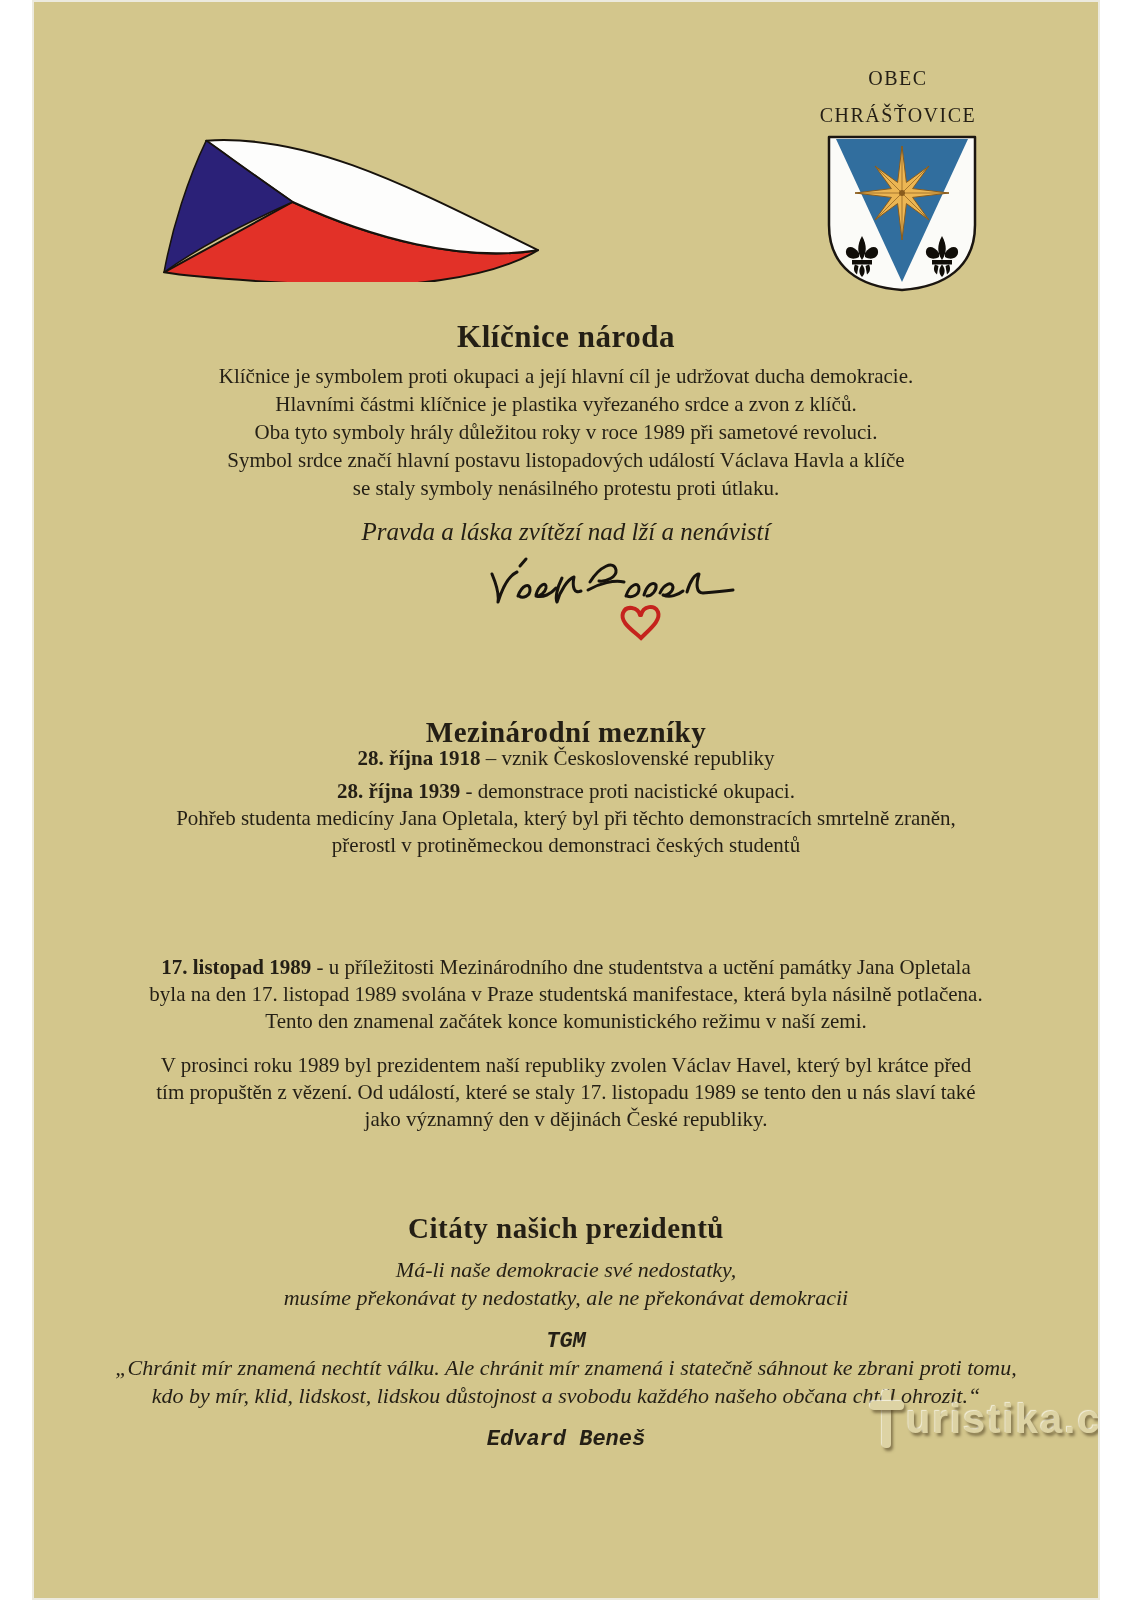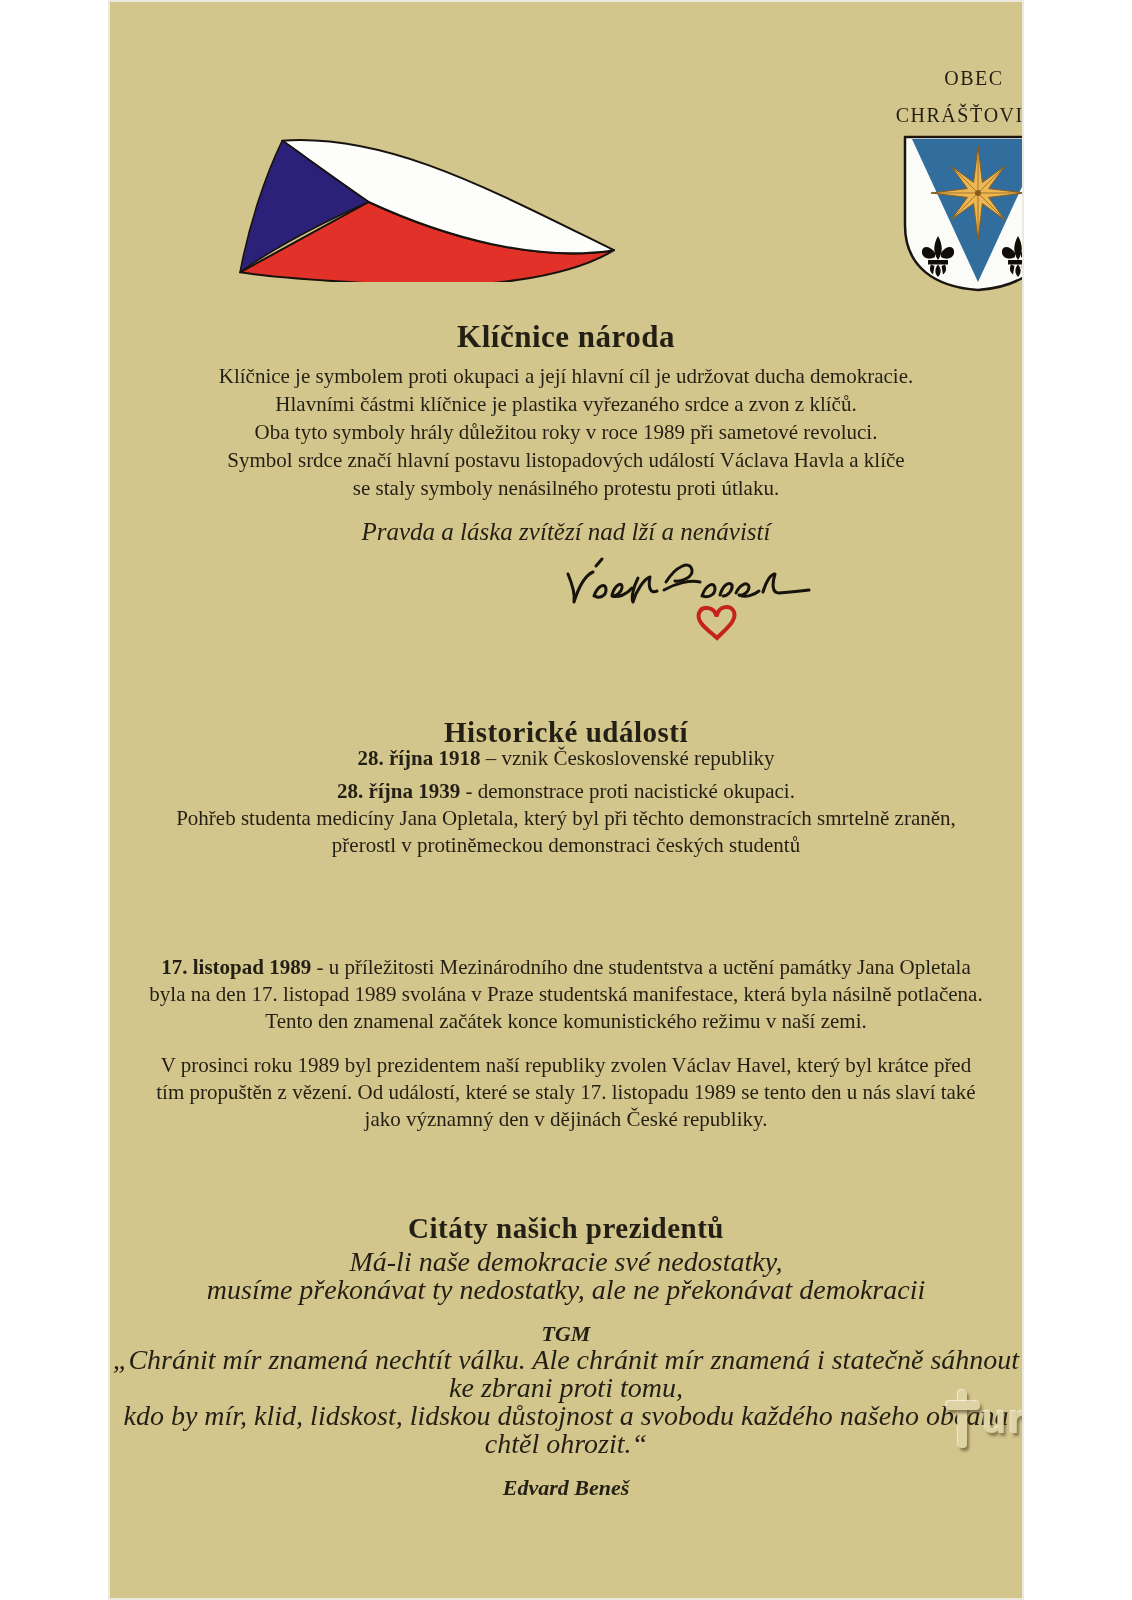--- a/index.html
+++ b/index.html
@@ -1,18 +1,18 @@
 <!DOCTYPE html>
 <html lang="cs"><head>
 <meta charset="utf-8">
 <style>
   html,body{margin:0;padding:0;background:#ffffff;}
   .page{
     position:relative;
-    width:916px;height:1600px;
+    width:1068px;height:1600px;
     margin:0 auto;
     background:#d3c68c;
     border:2px solid #eceadf;
     box-sizing:border-box;
     overflow:hidden;
     font-family:"Liberation Serif","DejaVu Serif",serif;
     color:#241f15;
   }
   .abs{position:absolute;left:0;right:0;text-align:center;}
 
@@ -37,22 +37,22 @@
   .intro{top:360px;}
   .milestone{font-size:21px;line-height:27px;margin:0;}
   .milestone b{font-weight:bold;}
   .milestone .mtext{white-space:pre-line;}
   .m1{top:743px;} .m2{top:776px;text-align:center;} .m3{top:858px;} .m4{top:952px;} .m5{top:1050px;}
 
   
   .motto{top:516px;font-size:25px;font-style:italic;}
   .quote-block{line-height:28px;}
   .q1{top:1246px;} .q2{top:1344px;} .q3{top:1444px;}
-  .quote-text{font-size:28px;font-style:italic;white-space:pre-line;margin:0;}
-  .quote-author{font-size:22px;font-style:italic;font-weight:bold;margin:16px;}
+  .quote-text{font-size:22px;font-style:italic;white-space:pre-line;margin:8px;}
+  .quote-author{font-size:22px;font-style:italic;font-weight:bold;margin:16px;font-family:Liberation Mono, monospace;}
   .quote-author.upright{font-style:normal;}
 
   
   .sig{position:absolute;left:450px;top:554px;width:252px;height:56px;}
   .heart{position:absolute;left:583px;top:600px;width:48px;height:42px;}
 
   
   .watermark{
     position:absolute;left:836px;top:1386px;height:62px;
     display:flex;align-items:center;
@@ -148,21 +148,21 @@
     <path d="M142,40 C146,28 155,25 155,33 C155,39 148,42 143,40"></path>
     <path d="M160,39 C163,29 169,25 172,29 C173,34 168,40 163,40"></path>
     <path d="M176,37 C180,28 188,25 189,31 C189,36 183,40 179,39 C186,42 194,39 199,35"></path>
     <path d="M203,36 C206,25 211,18 215,18 C212,28 212,37 219,37 C233,36 242,35 249,34"></path>
   </svg>
 
   <svg class="heart" viewBox="0 0 48 42" aria-hidden="true">
     <path d="M24,13 C26,4 38,2 41,10 C44,18 34,26 24,36 C14,27 3,20 6,11 C9,3 21,5 23,13" fill="none" stroke="#c5231d" stroke-width="4" stroke-linecap="round"></path>
   </svg>
 
-  <h2 class="abs h-sec h2pos">Historické událostí</h2>
+  <h2 class="abs h-sec h2pos">Mezinárodní mezníky</h2>
 
   <p class="abs milestone m1"><b>28. října 1918</b><span class="mtext"> – vznik Československé republiky</span></p>
 
   <p class="abs milestone m2"><b>28. října 1939</b><span class="mtext"> - demonstrace proti nacistické okupaci.
 Pohřeb studenta medicíny Jana Opletala, který byl při těchto demonstracích smrtelně zraněn,
 přerostl v protiněmeckou demonstraci českých studentů</span></p>
 
 
   <p class="abs milestone m4"><b>17. listopad 1989</b><span class="mtext"> - u příležitosti Mezinárodního dne studentstva a uctění památky Jana Opletala
 byla na den 17. listopad 1989 svolána v Praze studentská manifestace, která byla násilně potlačena.

